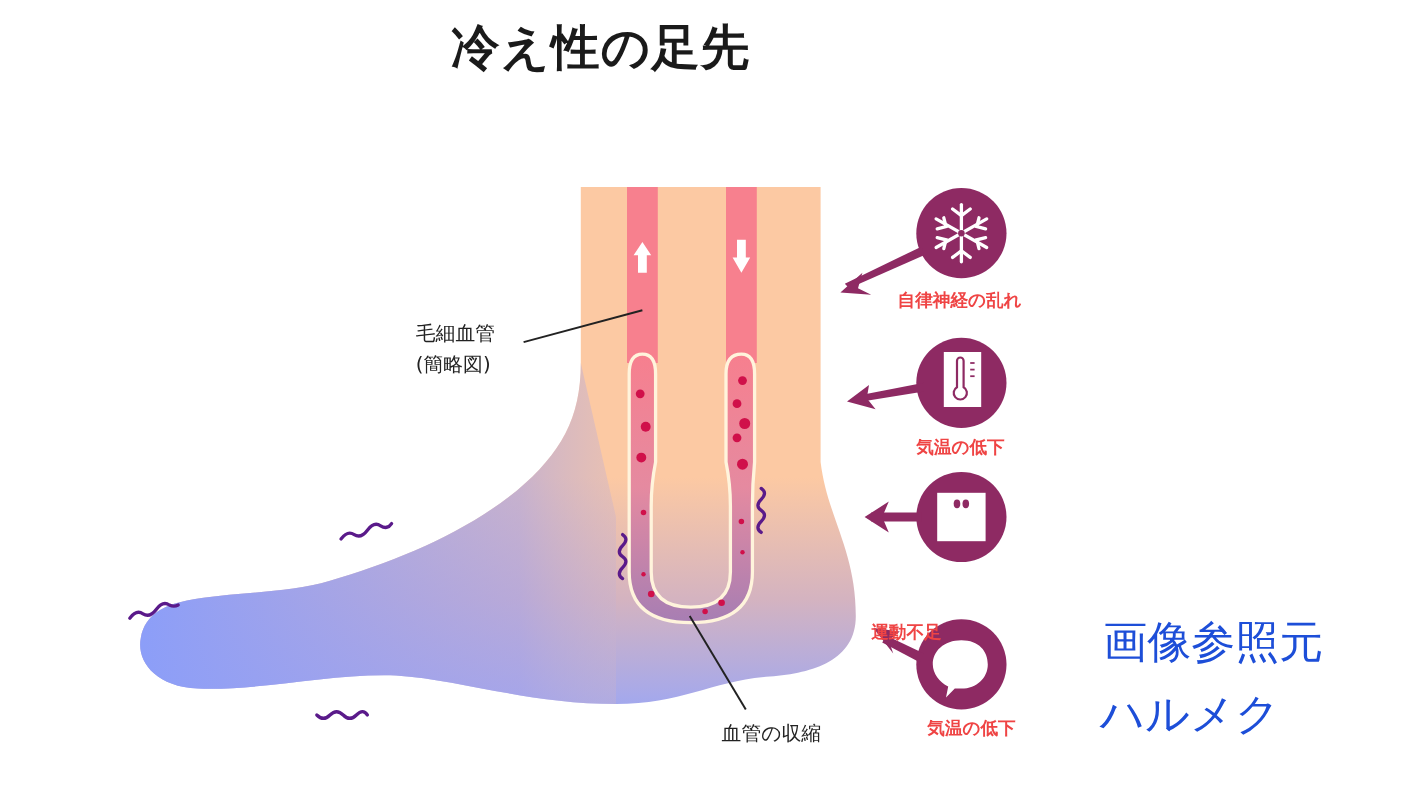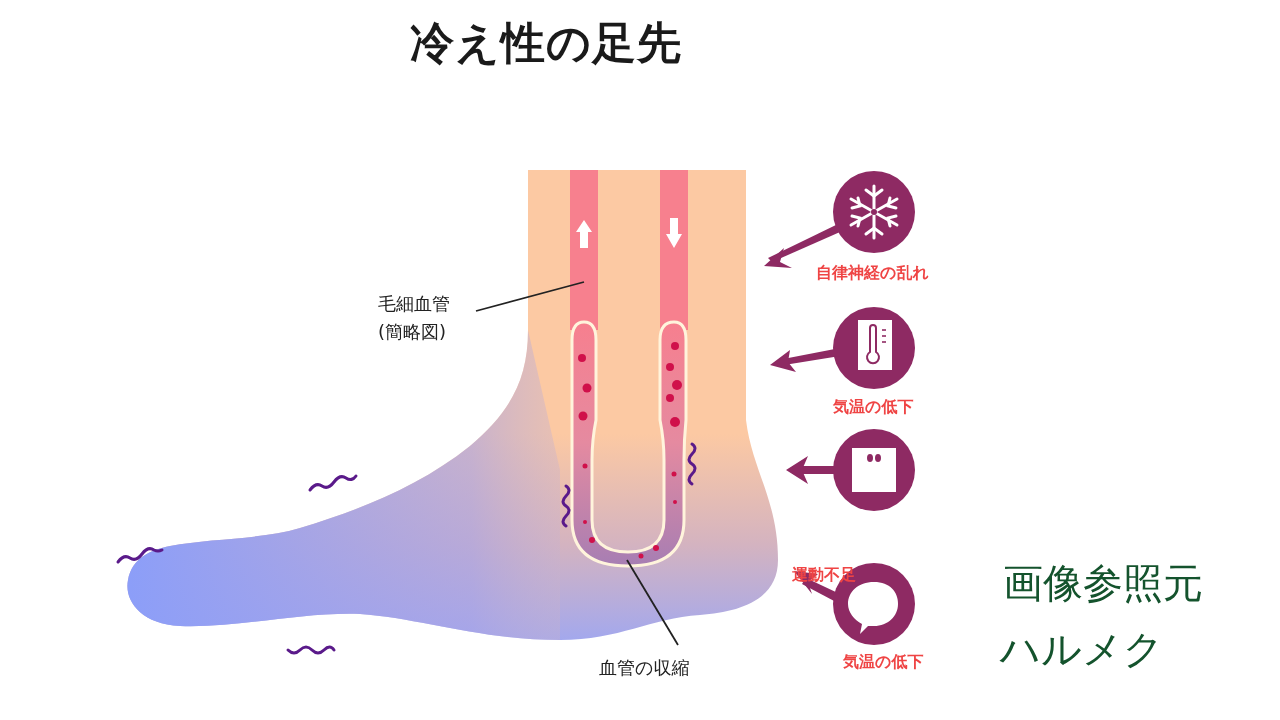--- a/index.html
+++ b/index.html
@@ -3,21 +3,21 @@
 <meta charset="utf-8">
 <style>
   html, body { margin: 0; padding: 0; background: #ffffff; }
   body { width: 1280px; height: 720px; position: relative; overflow: hidden;
          font-family: "DejaVu Sans", "Liberation Sans", sans-serif; }
   .title { position: absolute; left: 410px; top: 14px; font-size: 44px; font-weight: bold;
            color: #1a1a1a; letter-spacing: 1px; }
   svg.scene { position: absolute; left: 0; top: 0; }
   .label { position: absolute; font-size: 16px; font-weight: bold; color: #ef4444; white-space: nowrap; }
   .label-left { position: absolute; font-size: 18px; font-weight: normal; color: #222; line-height: 28px; }
-  .credit { position: absolute; left: 1003px; font-size: 40px; color: #14532d; font-weight: normal; }
+  .credit { position: absolute; left: 1003px; font-size: 40px; color: #1d4ed8; font-weight: normal; }
 </style>
 </head>
 <body>
 
 <div class="title">冷え性の足先</div>
 
 <svg class="scene" width="1280" height="720" viewBox="0 0 1280 720">
   <defs>
     <linearGradient id="skinGrad" x1="0" y1="0" x2="0" y2="1" gradientUnits="userSpaceOnUse" x1-="0">
       <stop offset="0" stop-color="#fcc9a3"></stop>
@@ -156,21 +156,21 @@
     <path d="M794 571 L818 574 L808 582 L812 594 Z"></path>
     <path d="M874 582 c16 0 24 10 24 22 c0 12 -10 22 -24 22 l-6 0 l-8 8 l2 -10 c-8 -4 -14 -12 -14 -20 c0 -12 10 -22 26 -22 Z" fill="#ffffff"></path>
   </g>
 </svg>
 
 <div class="label-left" style="left:378px; top:290px;">
   <div>毛細血管</div>
   <div>(簡略図)</div>
 </div>
 
-<div class="label-left" style="left:599px; top:654px;">血管の収縮</div>
+<div class="label-left" style="left:656px; top:654px;">血管の収縮</div>
 
 <div class="label" style="left:816px; top:263px;">自律神経の乱れ</div>
 <div class="label" style="left:833px; top:397px;text-align:center;">気温の低下</div>
 <div class="label" style="left:792px; top:521px;margin-top:44px;">運動不足</div>
 <div class="label" style="left:843px; top:652px;">気温の低下</div>
 
 <div class="credit" style="top:556px;">画像参照元</div>
 <div class="credit" style="top:622px; left:1000px;">ハルメク</div>
 
 </body></html>

